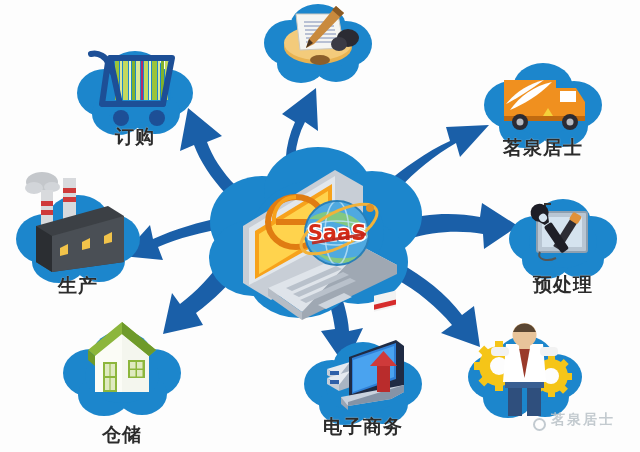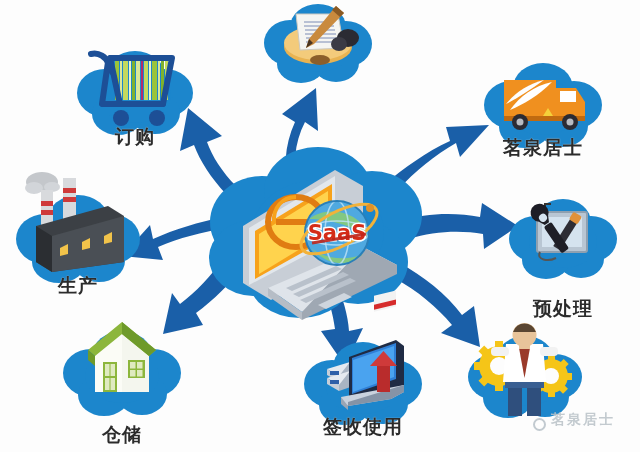--- a/index.html
+++ b/index.html
@@ -395,22 +395,22 @@
       <g>
         <text class="center-label" x="337" y="240" text-anchor="middle" font-family="DejaVu Sans, sans-serif" font-size="21" font-weight="bold" fill="#d42c18" stroke="#ffffff" stroke-width="3" paint-order="stroke">SaaS</text>
       </g>
       <path d="M312,243 L366,234" stroke="#c0251a" stroke-width="3" opacity="0.9"></path>
     </g>
   </svg>
 
   <div class="layer">
     <div class="node-label" style="left:135px; top:124px;">订购</div>
     <div class="node-label" style="left:543px; top:135px;">茗泉居士</div>
-    <div class="node-label" style="left:563px; top:272px;margin-top:24px;">预处理</div>
-    <div class="node-label" style="left:363px; top:414px;">签收使用</div>
+    <div class="node-label" style="left:563px; top:272px;">预处理</div>
+    <div class="node-label" style="left:363px; top:414px;">电子商务</div>
     <div class="node-label" style="left:122px; top:422px;">仓储</div>
     <div class="node-label" style="left:78px; top:273px;text-align:right;">生产</div>
 
     <div class="wm-dot" style="left:533px; top:418px;"></div>
     <div class="watermark" style="left:551px; top:411px;">茗泉居士</div>
   </div>
 
 </div>
 
 </body></html>

